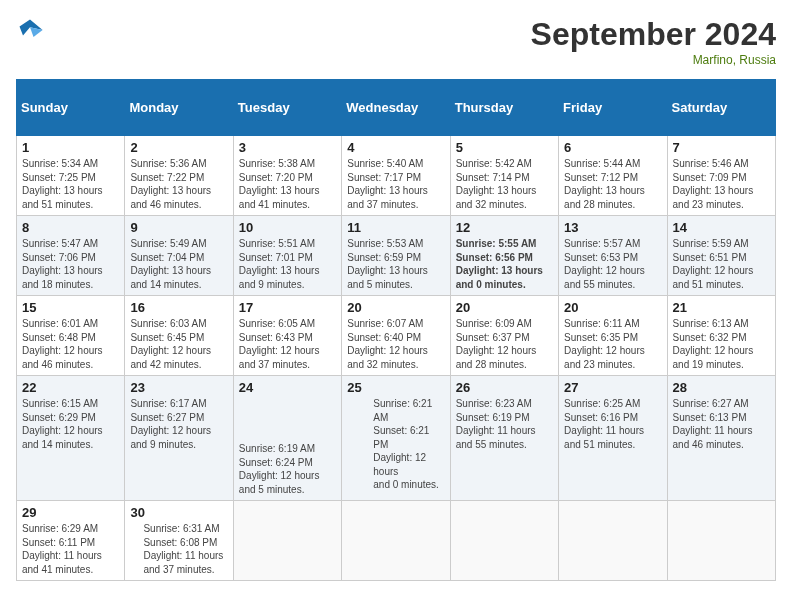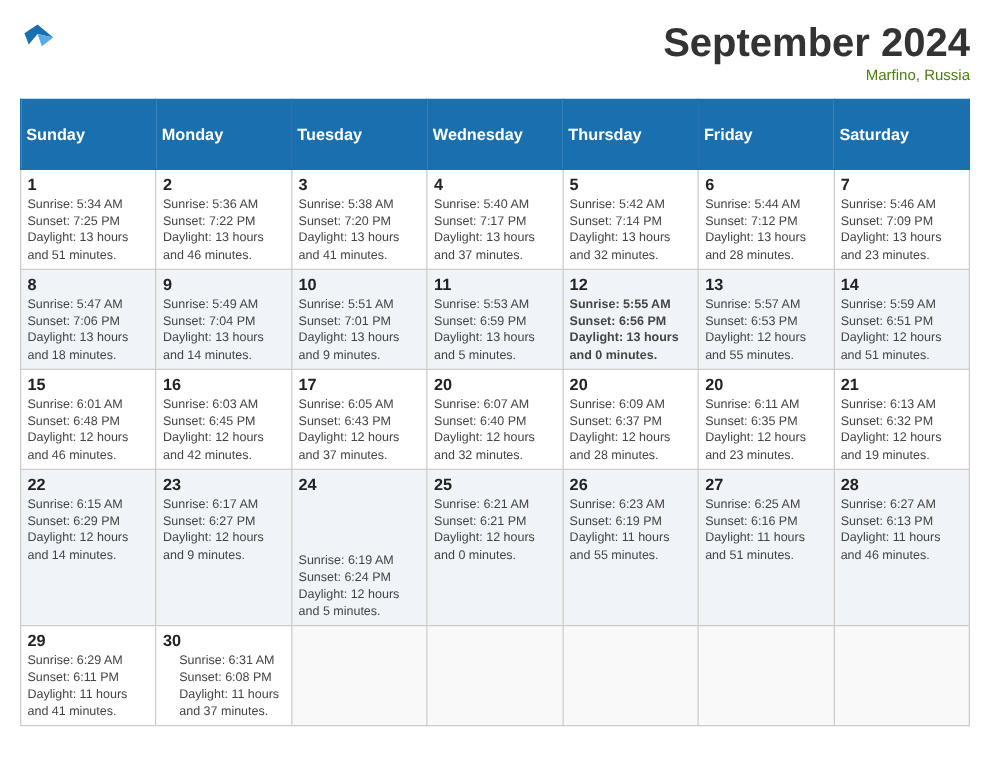--- a/index.html
+++ b/index.html
@@ -277,21 +277,21 @@
         </td>
         <td>
           <span class="day-number">24</span>
           <div class="day-info" style="white-space: pre-line; margin-top: 47px;">Sunrise: 6:19 AM
 Sunset: 6:24 PM
 Daylight: 12 hours
 and 5 minutes.</div>
         </td>
         <td>
           <span class="day-number">25</span>
-          <div class="day-info" style="white-space: pre-line;">Sunrise: 6:21 AM
+          <div class="day-info" style="white-space: pre-line; margin-left: 26px;">Sunrise: 6:21 AM
 Sunset: 6:21 PM
 Daylight: 12 hours
 and 0 minutes.</div>
         </td>
         <td>
           <span class="day-number">26</span>
           <div class="day-info" style="white-space: pre-line;">Sunrise: 6:23 AM
 Sunset: 6:19 PM
 Daylight: 11 hours
 and 55 minutes.</div>

